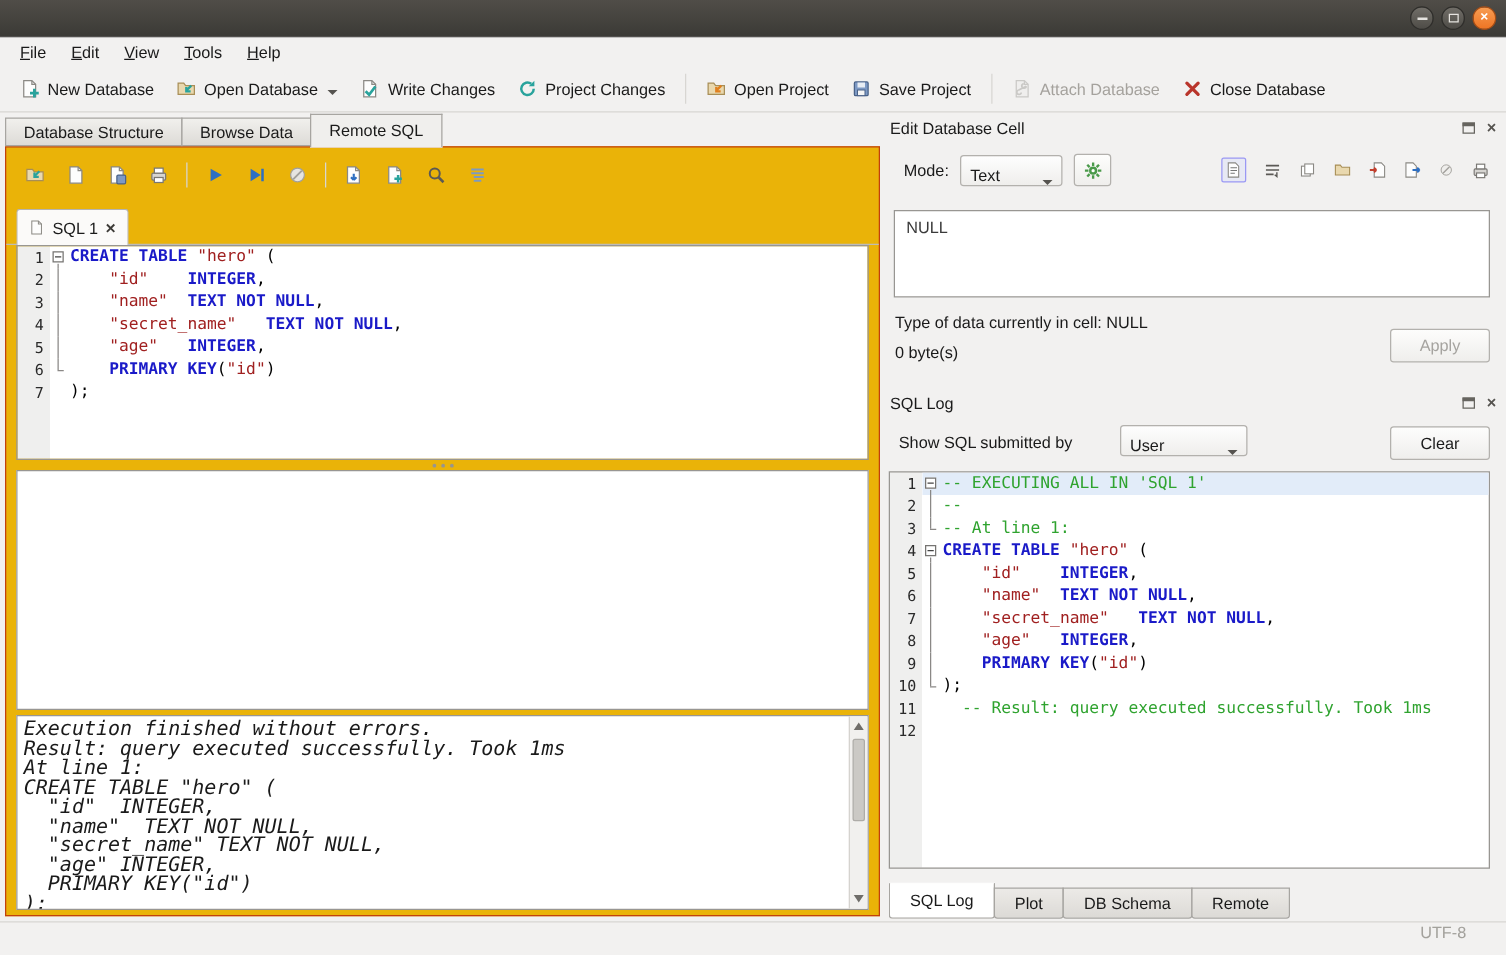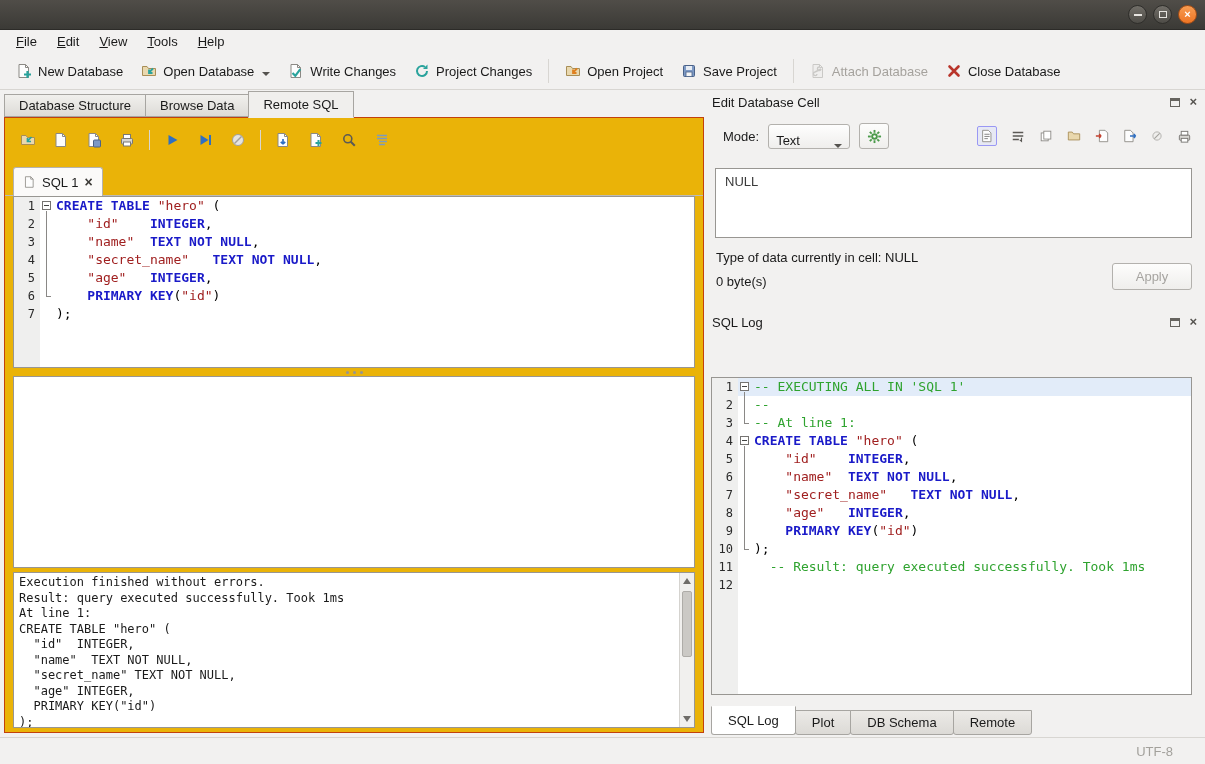--- a/index.html
+++ b/index.html
@@ -85,22 +85,22 @@
     overflow:hidden;
   }
   .hsplitter { height:8px; display:flex; align-items:center; justify-content:center; }
   .dots { width:3px; height:3px; border-radius:50%; background:#97958f; box-shadow:-7px 0 0 #97958f, 7px 0 0 #97958f; }
   .results-box { margin:0 8px; height:192px; border:1px solid #989692; background:#fff; }
   .execlog-box {
     margin:4px 8px 0; height:156px; border:1px solid #989692; background:#fff;
     position:relative; overflow:hidden;
   }
   .execlog-box pre {
-    font-family:"DejaVu Sans Mono", monospace; font-size:12px; line-height:15.5px;
-    padding:2px 5px; white-space:pre;
+    font-family:"DejaVu Sans Mono", monospace; font-size:16px; line-height:15.5px;
+    padding:2px 5px; white-space:pre;font-style:italic;
   }
   .vscroll {
     position:absolute; right:0; top:0; bottom:0; width:15px;
     background:#f1f0ee; border-left:1px solid #d5d3cf;
   }
   .varrow { position:absolute; left:3px; width:0; height:0; border-left:4.5px solid transparent; border-right:4.5px solid transparent; }
   .varrow.up { top:5px; border-bottom:6px solid #6f6d69; }
   .varrow.down { bottom:5px; border-top:6px solid #6f6d69; }
   .vthumb { position:absolute; left:2px; right:2px; top:18px; height:66px; background:#cbc9c5; border:1px solid #aeaca8; border-radius:2px; }
 
@@ -179,21 +179,21 @@
     height:25px; padding:0 16px; display:flex; align-items:center;
     background:linear-gradient(#eceae7, #dcdad6);
     border:1px solid #a7a5a1; margin-right:-1px; border-radius:0 0 3px 3px;
   }
   .dtab.active { height:29px; background:#fff; border-top:1px solid #fff; }
 
   
   #statusbar {
     position:absolute; left:0; bottom:0; width:100%; height:27px;
     background:#f2f1f0; border-top:1px solid #d8d6d2;
-    display:flex; align-items:center; justify-content:flex-end; padding-right:32px;
+    display:flex; align-items:flex-start; justify-content:flex-end; padding-right:32px;
     color:#a3a19c;
   }
 </style>
 </head>
 <body>
 
 <div id="titlebar">
   <div class="win-controls">
     <span class="wbtn">
         <span class="min-glyph"></span>
@@ -559,20 +559,30 @@
   </div>
 
   <div class="dock-header" id="sql-log-header">
     <span class="dock-title">SQL Log</span>
     <span class="dock-icons">
       <span class="float-icon"></span>
       <span class="dock-close">×</span>
     </span>
   </div>
 
+  <div id="filter-row">
+    <span id="filter-label">Show SQL submitted by</span>
+    <div class="combo" id="user-combo">
+      <span>User</span>
+      <span class="caret"></span>
+    </div>
+    <div class="btn" id="clear-btn">
+      <span>Clear</span>
+    </div>
+  </div>
 
   <div id="log-box">
       <div class="code-line hl">
         <span class="ln">1</span>
         <span class="fold fold-box">
           <span class="fbox"></span>
         </span>
         <span class="codetext"><span class="tok-cm">-- EXECUTING ALL IN 'SQL 1'</span></span>
       </div>
       <div class="code-line">

